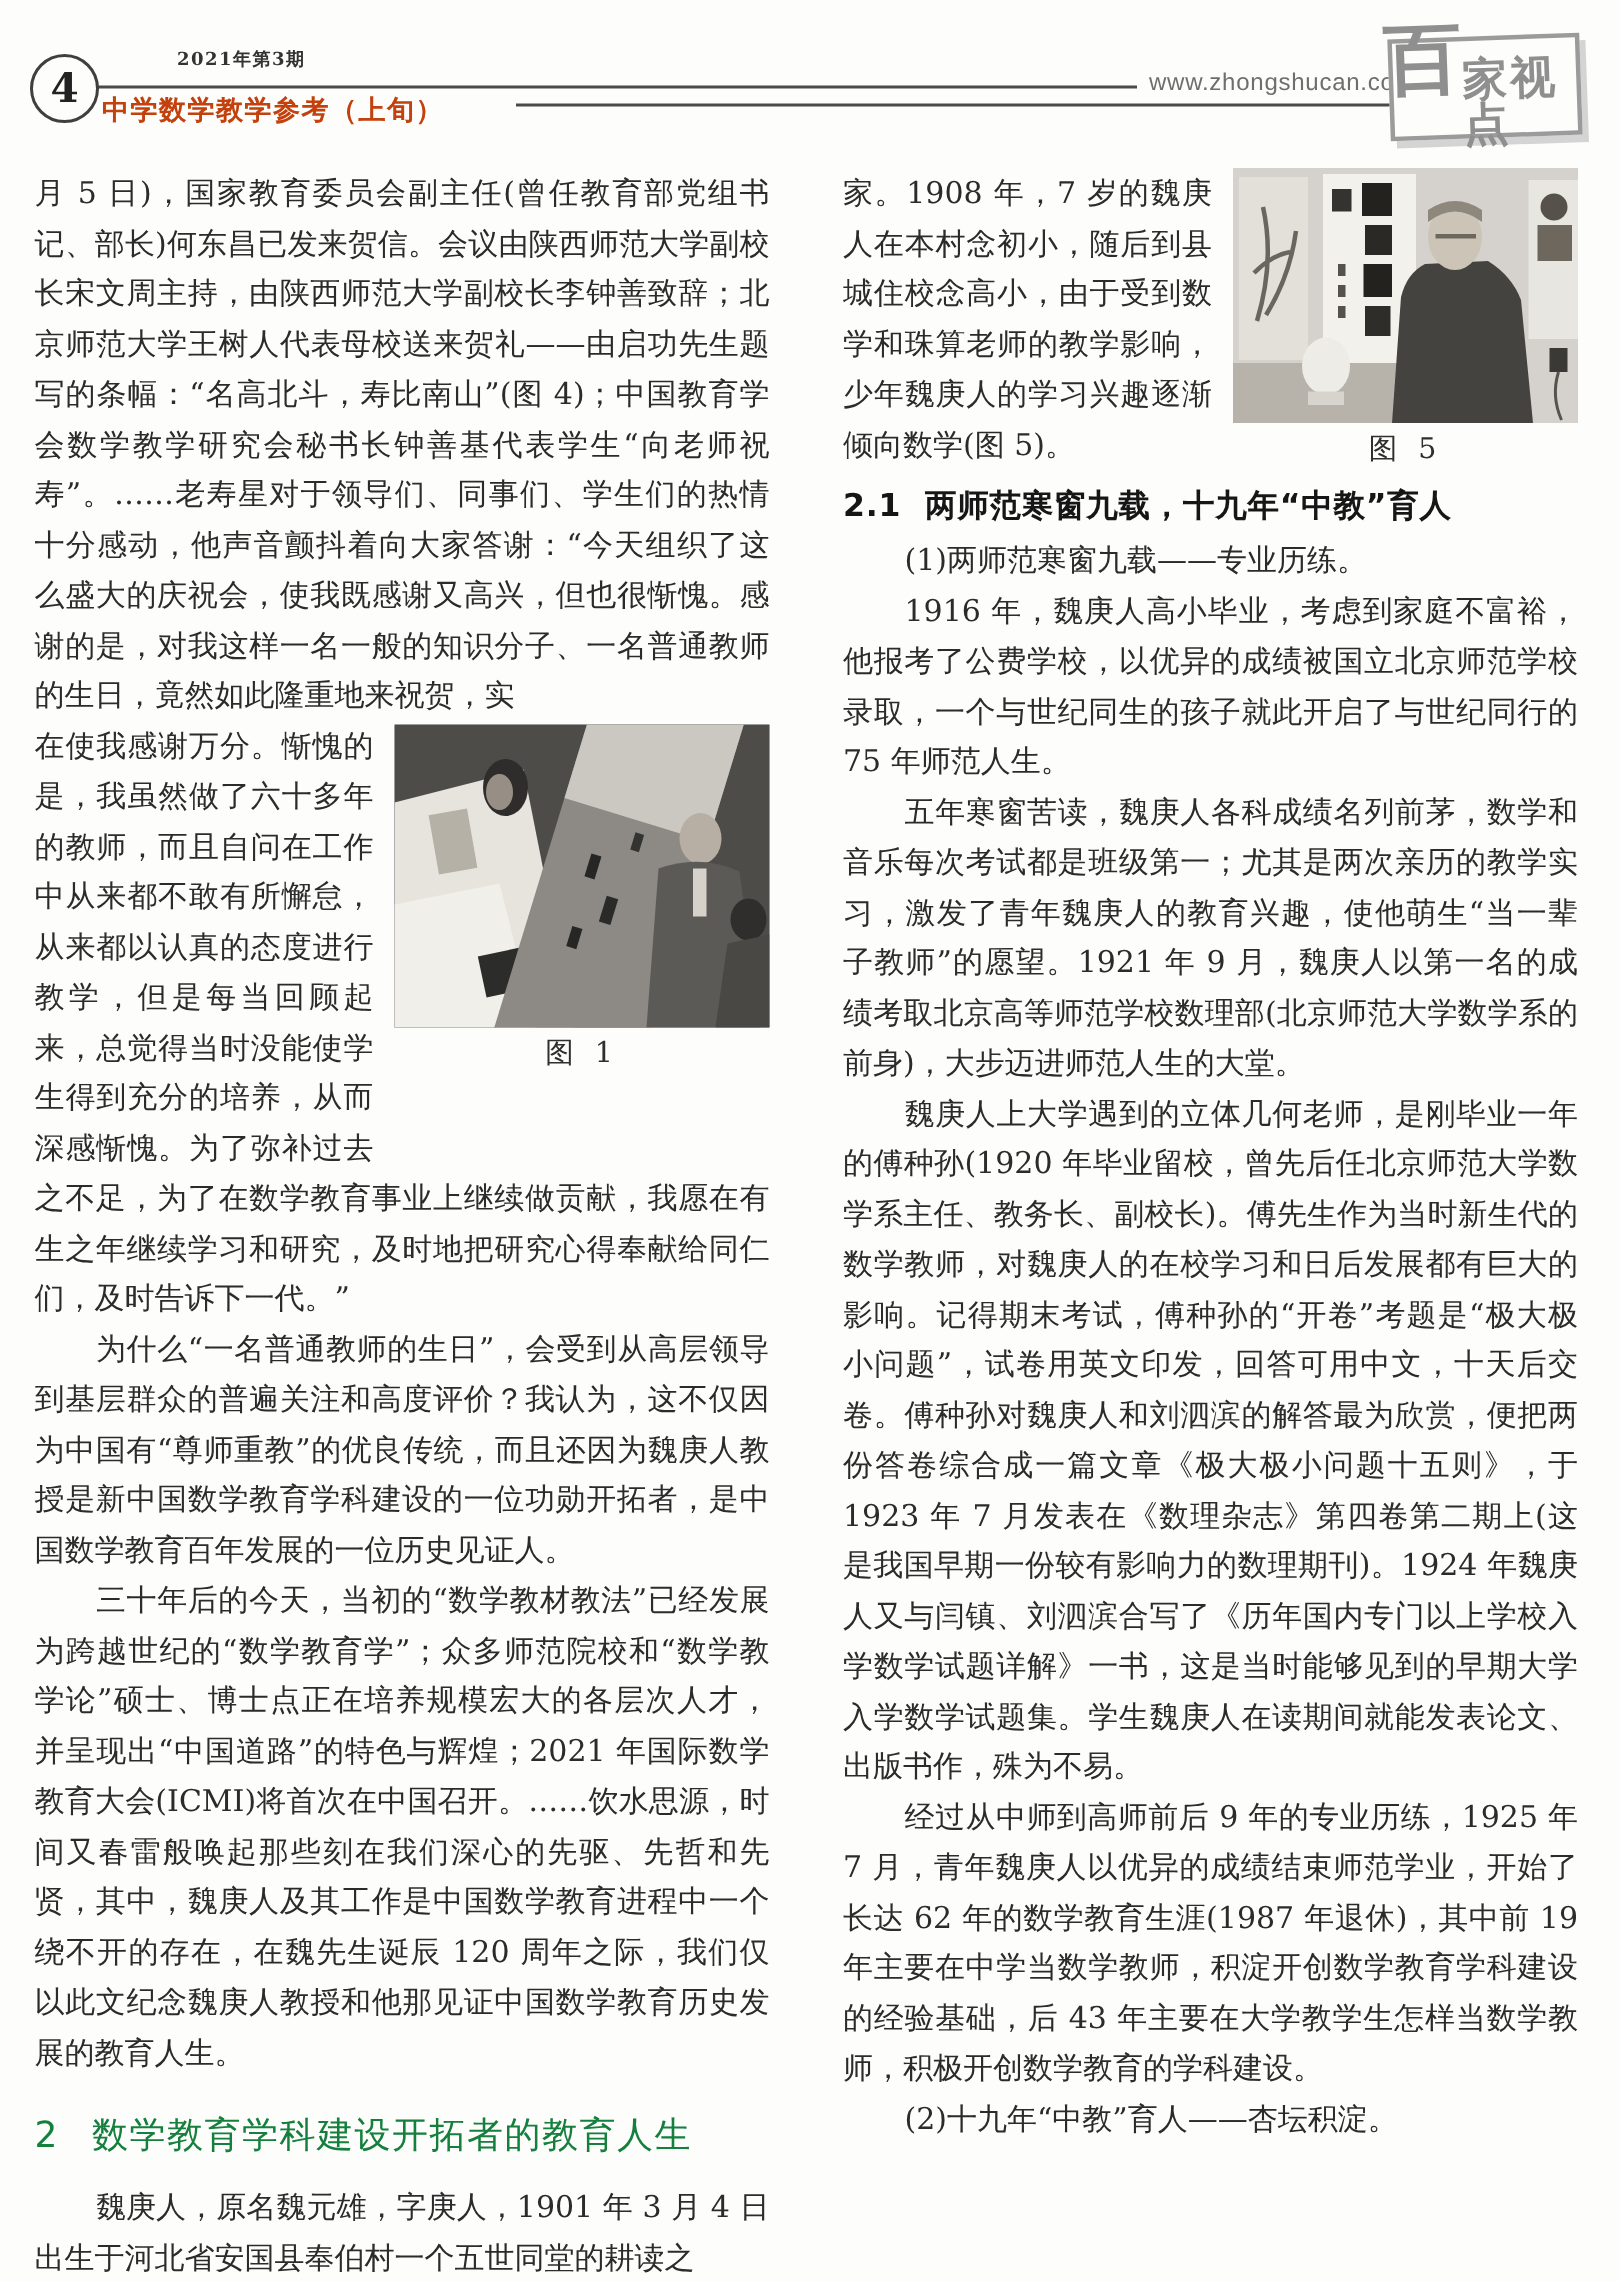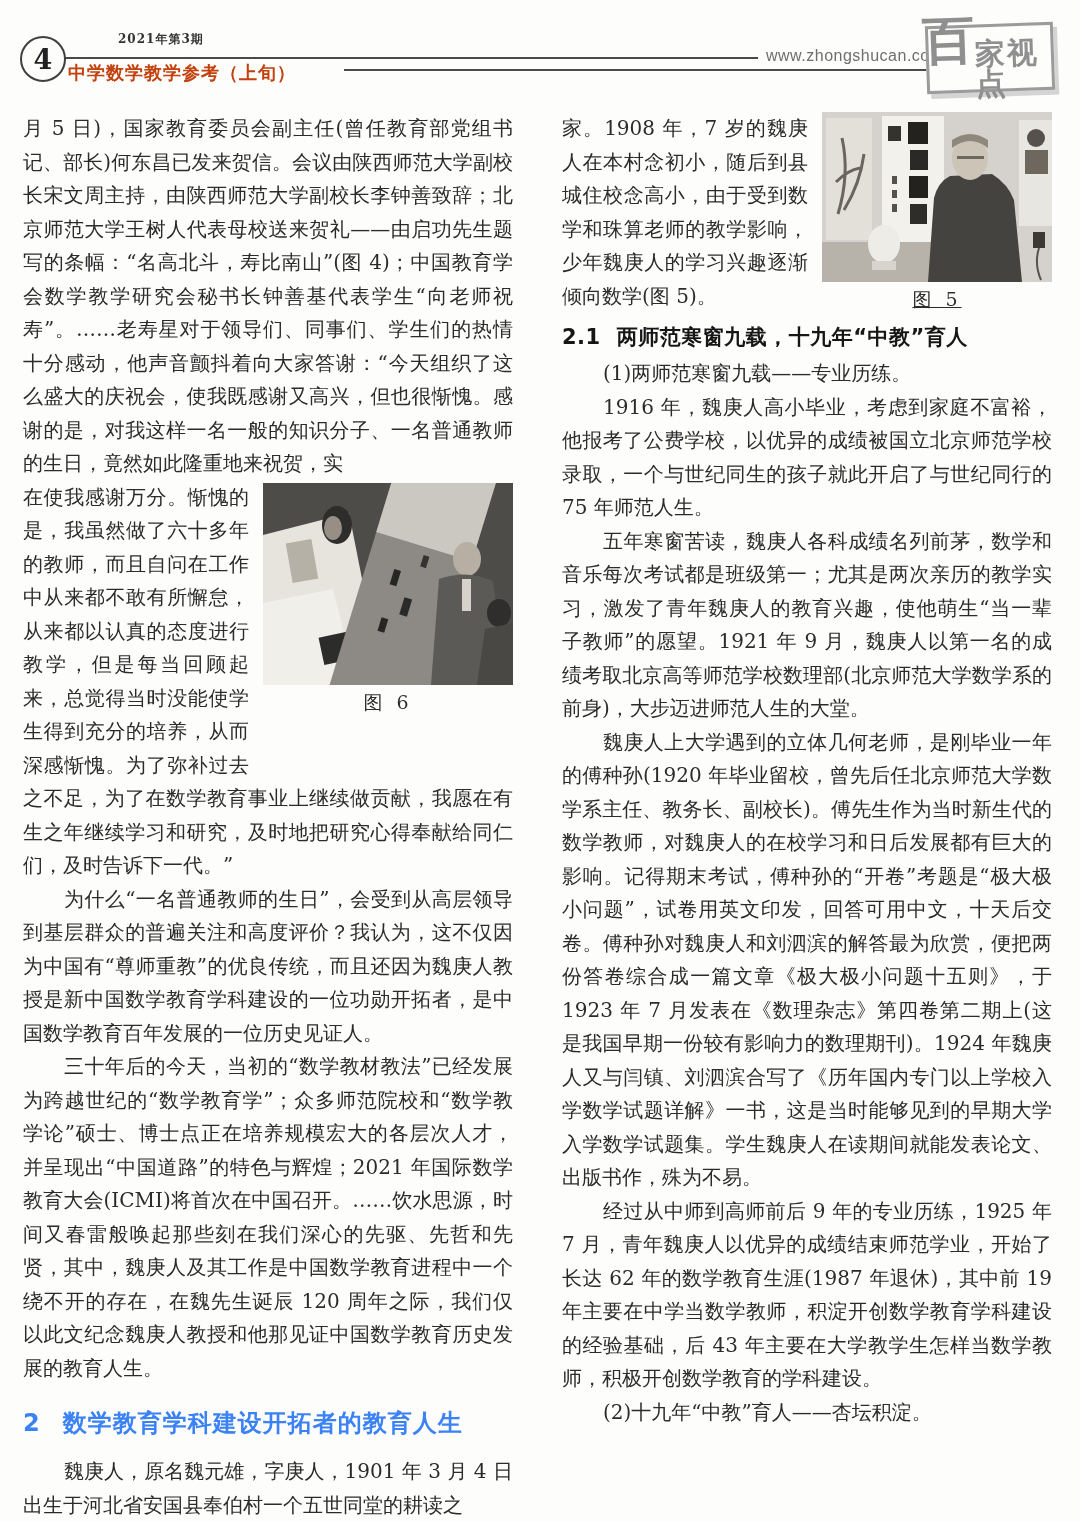--- a/index.html
+++ b/index.html
@@ -22,33 +22,33 @@
       display:flex;align-items:flex-start;overflow:visible;color:#8f8f8f;font-weight:700;}
   .badge-big{font-size:52px;line-height:1;margin:-14px 0 0 -6px;}
   .badge-rest{font-size:30px;line-height:1;margin-top:12px;letter-spacing:2px;}
 
   
   .content{position:absolute;left:23px;top:96px;width:1029px;display:flex;gap:49px;margin-top:16px;}
   .col{width:490px;}
   .para{margin:0;text-align:justify;font-size:20px;line-height:33.5px;color:#2b2b2b;}
   .indent{text-indent:2.05em;}
 
-  h2.section{margin:22px 0 16px;font-size:24px;font-weight:700;color:#3b82f6;letter-spacing:1px;
+  h2.section{margin:22px 0 16px;font-size:24px;font-weight:400;color:#15803d;letter-spacing:1px;
       font-family:"DejaVu Sans","Liberation Sans",sans-serif;}
   h2.section .secnum{margin-right:22px;}
   h3.subsection{margin:10px 0 6px;font-size:21px;font-weight:700;color:#161616;letter-spacing:.5px;
       font-family:"DejaVu Sans","Liberation Sans",sans-serif;}
   h3.subsection .secnum{margin-right:16px;text-align:right;}
 
   
   .fig{float:right;text-align:center;}
   .fig .photo{display:block;background:#777;}
   .figcap{display:block;text-align:center;font-size:19px;color:#2f2f2f;letter-spacing:4px;margin-top:5px;line-height:24px;}
   .fig4{width:250px;margin:2px 0 36px 14px;}
-  .fig5{width:230px;margin:0 0 12px 14px;text-decoration:underline;}
+  .fig5{width:230px;margin:0 0 12px 14px;}
 </style>
 </head>
 <body>
 
 <div class="page">
 
   <div>
     <div class="pagenum-circle">
       <span>4</span>
     </div>
@@ -86,21 +86,21 @@
               <rect x="152" y="70" width="6" height="12" fill="#333331"></rect>
             </g>
             <ellipse cx="74" cy="42" rx="15" ry="19" fill="#2e2d2b"></ellipse>
             <ellipse cx="70" cy="45" rx="9" ry="12" fill="#978f85"></ellipse>
             <ellipse cx="204" cy="76" rx="14" ry="17" fill="#b7afa3"></ellipse>
             <path d="M176,96 Q204,86 230,98 L244,202 L168,202 Z" fill="#5c5a56"></path>
             <rect x="199" y="96" width="9" height="32" fill="#d6d2c9"></rect>
             <ellipse cx="236" cy="130" rx="12" ry="14" fill="#2f2e2c"></ellipse>
             <path d="M222,146 L250,140 L250,202 L214,202 Z" fill="#4a4844"></path>
           </svg>
-          <span class="figcap">图 6</span>
+          <span class="figcap">图 1</span>
         </span>
         <span>在使我感谢万分。惭愧的是，我虽然做了六十多年的教师，而且自问在工作中从来都不敢有所懈怠，从来都以认真的态度进行教学，但是每当回顾起来，总觉得当时没能使学生得到充分的培养，从而深感惭愧。为了弥补过去之不足，为了在数学教育事业上继续做贡献，我愿在有生之年继续学习和研究，及时地把研究心得奉献给同仁们，及时告诉下一代。”</span>
       </p>
       <p class="para indent">
         <span>为什么“一名普通教师的生日”，会受到从高层领导到基层群众的普遍关注和高度评价？我认为，这不仅因为中国有“尊师重教”的优良传统，而且还因为魏庚人教授是新中国数学教育学科建设的一位功勋开拓者，是中国数学教育百年发展的一位历史见证人。</span>
       </p>
       <p class="para indent">
         <span>三十年后的今天，当初的“数学教材教法”已经发展为跨越世纪的“数学教育学”；众多师范院校和“数学教学论”硕士、博士点正在培养规模宏大的各层次人才，并呈现出“中国道路”的特色与辉煌；2021 年国际数学教育大会(ICMI)将首次在中国召开。……饮水思源，时间又春雷般唤起那些刻在我们深心的先驱、先哲和先贤，其中，魏庚人及其工作是中国数学教育进程中一个绕不开的存在，在魏先生诞辰 120 周年之际，我们仅以此文纪念魏庚人教授和他那见证中国数学教育历史发展的教育人生。</span>
       </p>
       <h2 class="section">

